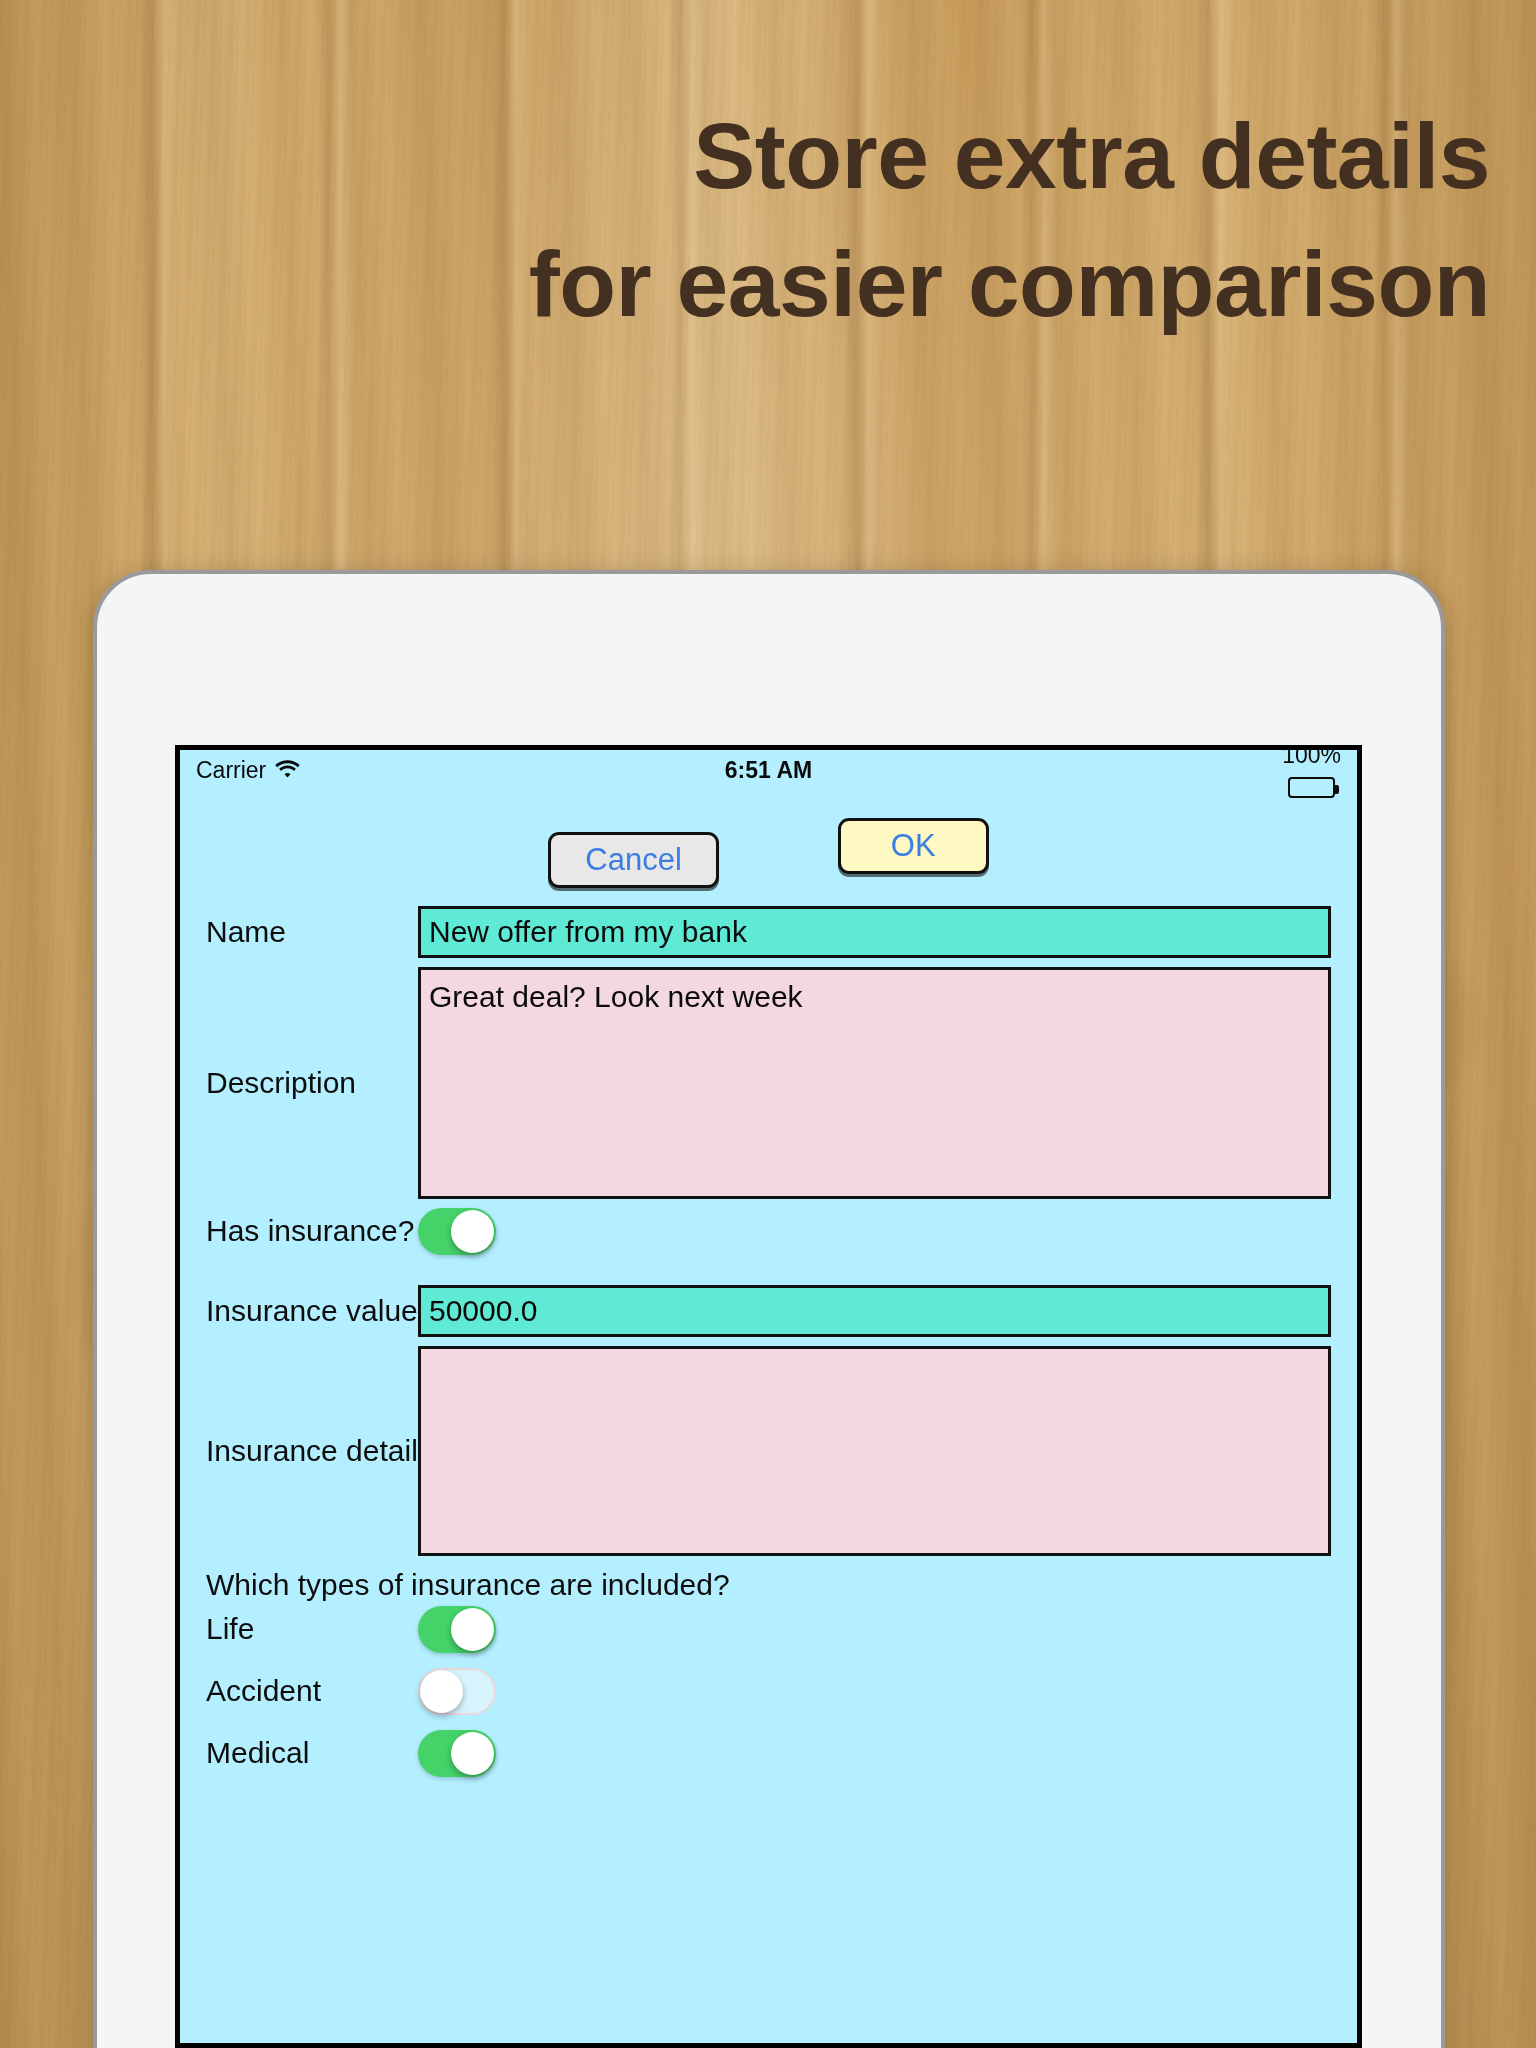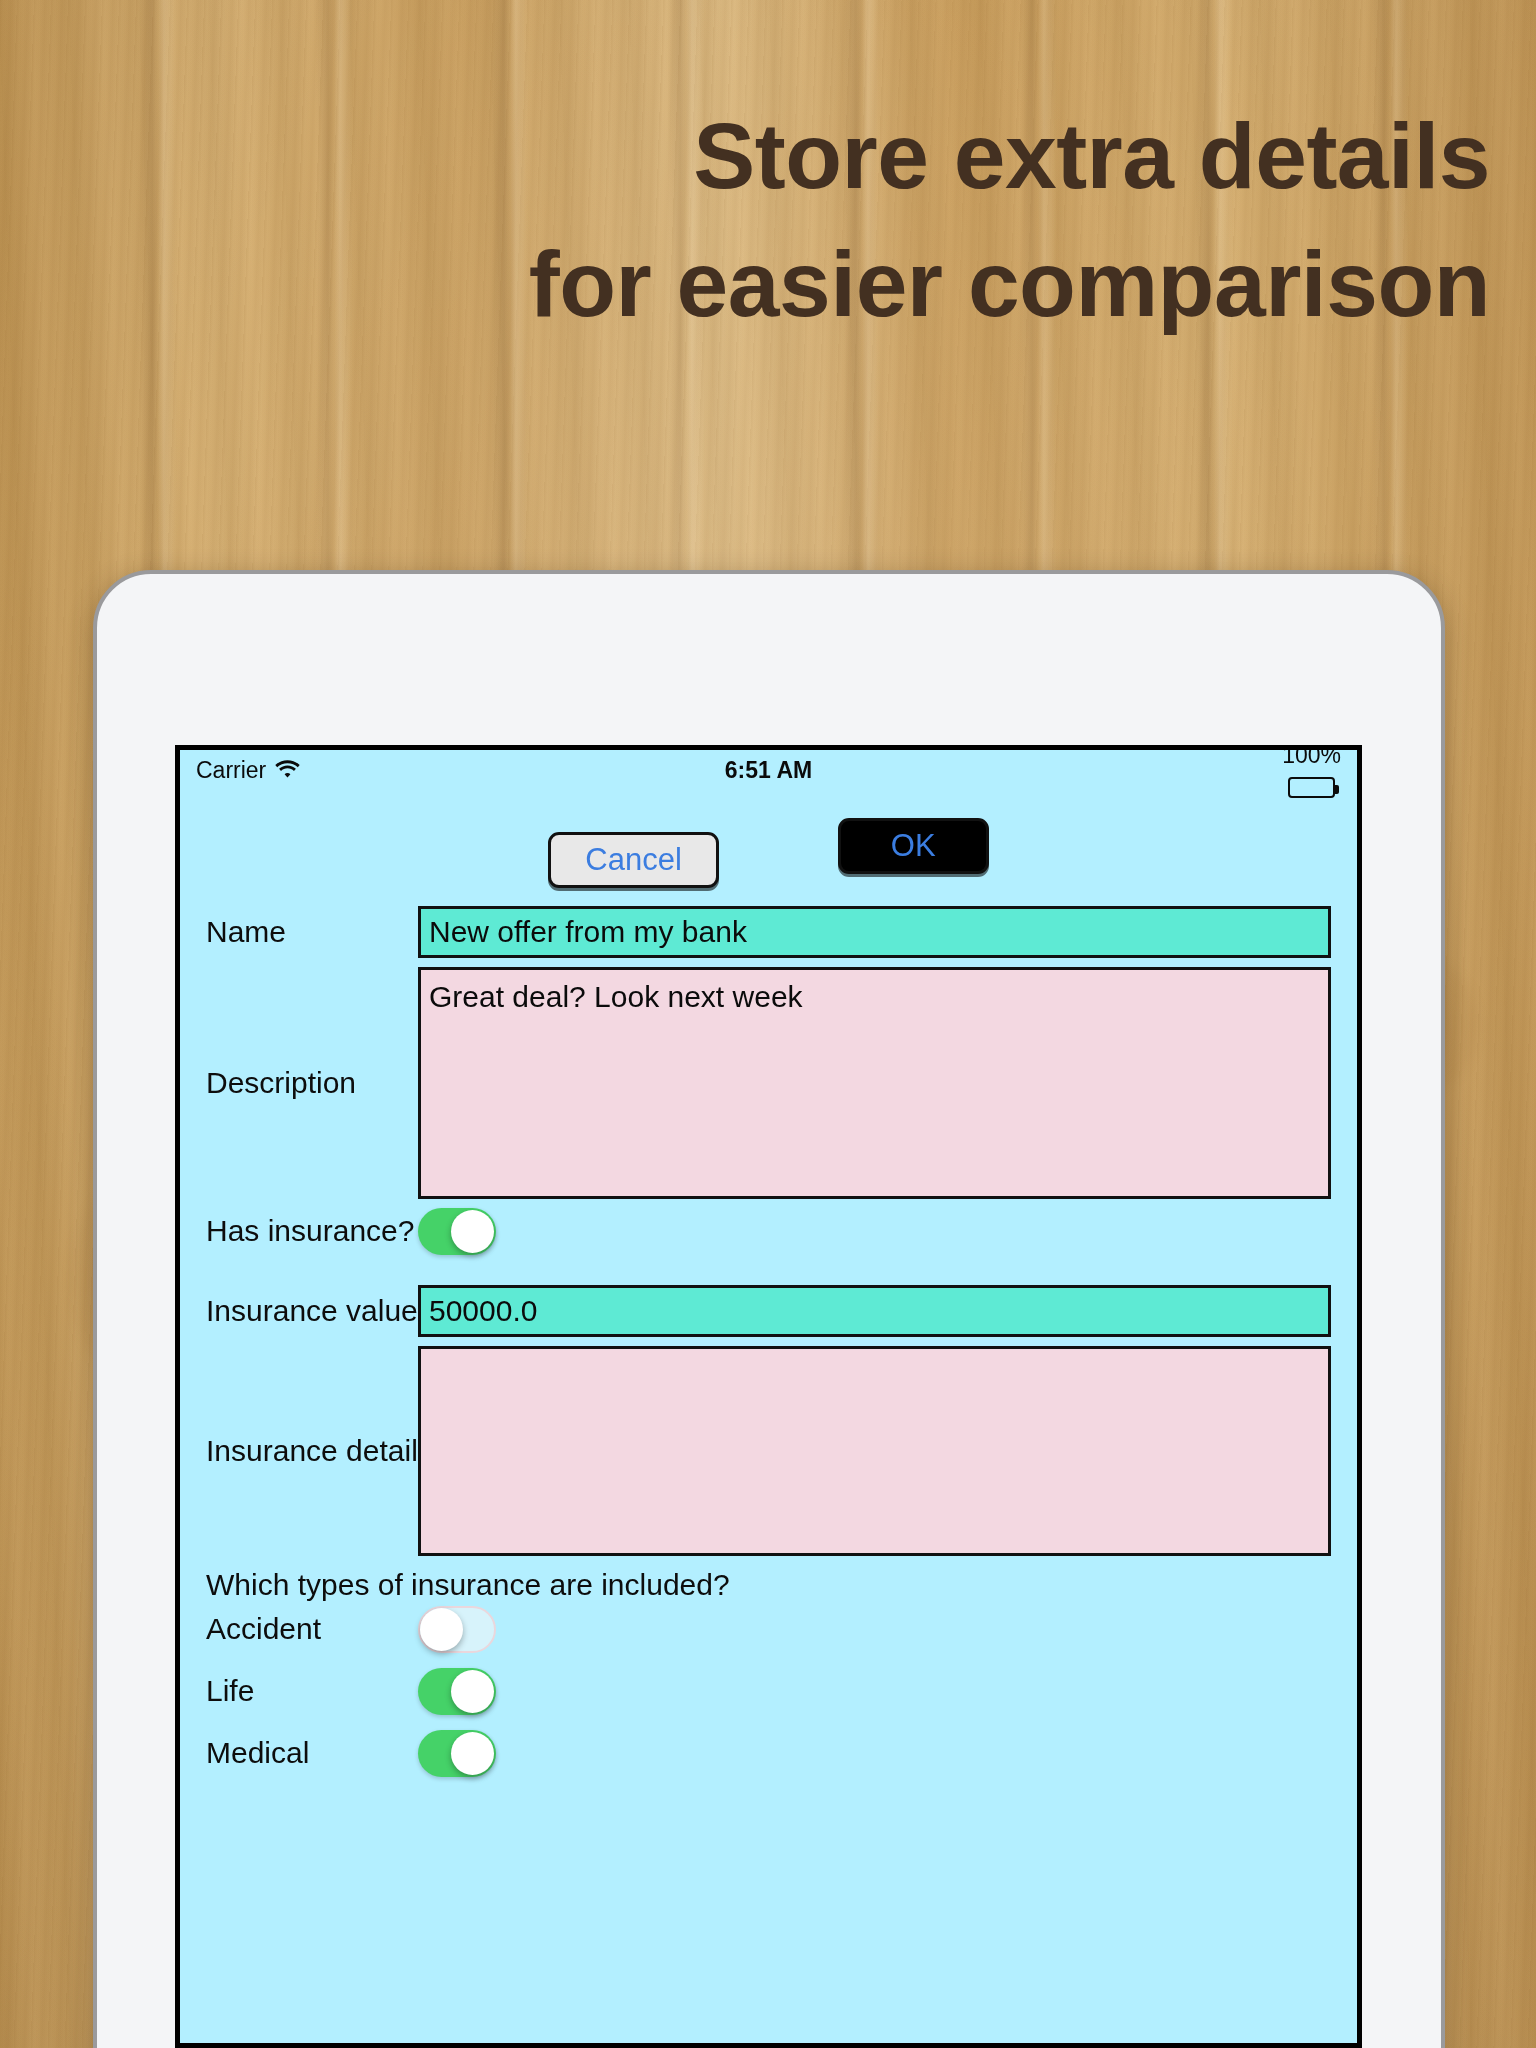--- a/index.html
+++ b/index.html
@@ -192,21 +192,21 @@
     font-size: 31px;
     color: #3b7de0;
     border: 3px solid #111;
     border-radius: 11px;
     padding: 7px 34px;
     cursor: pointer;
     line-height: 1.15;
     box-shadow: 0 3px 0 rgba(0,0,0,0.55);
   }
   #cancel-button { background: #e8e8e8; margin-top: 28px; }
-  #ok-button { background: #000000; padding-left: 50px; padding-right: 50px; }
+  #ok-button { background: #fef9c3; padding-left: 50px; padding-right: 50px; }
 
   
   #form-area { padding: 4px 26px 0 26px; }
 
   .form-row {
     display: flex;
     align-items: center;
     margin-bottom: 9px;
   }
   .form-row.tall { align-items: center; }
@@ -360,29 +360,29 @@
     <div class="form-row tall">
       <div class="field-label">Insurance detail</div>
       <div class="pink-area" id="insurance-detail-input"></div>
     </div>
 
     <div id="question-label">Which types of insurance are included?</div>
 
     <div id="insurance-types">
 
       <div class="toggle-row">
-        <div class="field-label">Accident</div>
-        <div class="toggle off">
+        <div class="field-label">Life</div>
+        <div class="toggle on">
           <span class="knob"></span>
         </div>
       </div>
 
       <div class="toggle-row">
-        <div class="field-label">Life</div>
-        <div class="toggle on">
+        <div class="field-label">Accident</div>
+        <div class="toggle off">
           <span class="knob"></span>
         </div>
       </div>
 
       <div class="toggle-row">
         <div class="field-label">Medical</div>
         <div class="toggle on">
           <span class="knob"></span>
         </div>
       </div>

